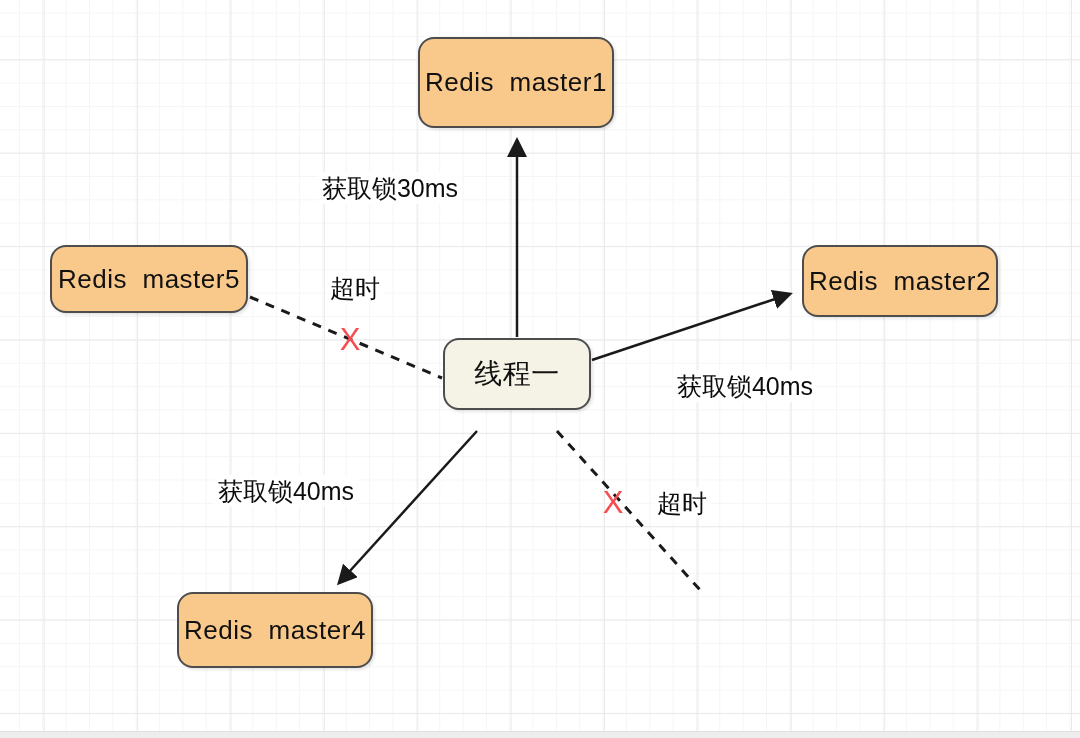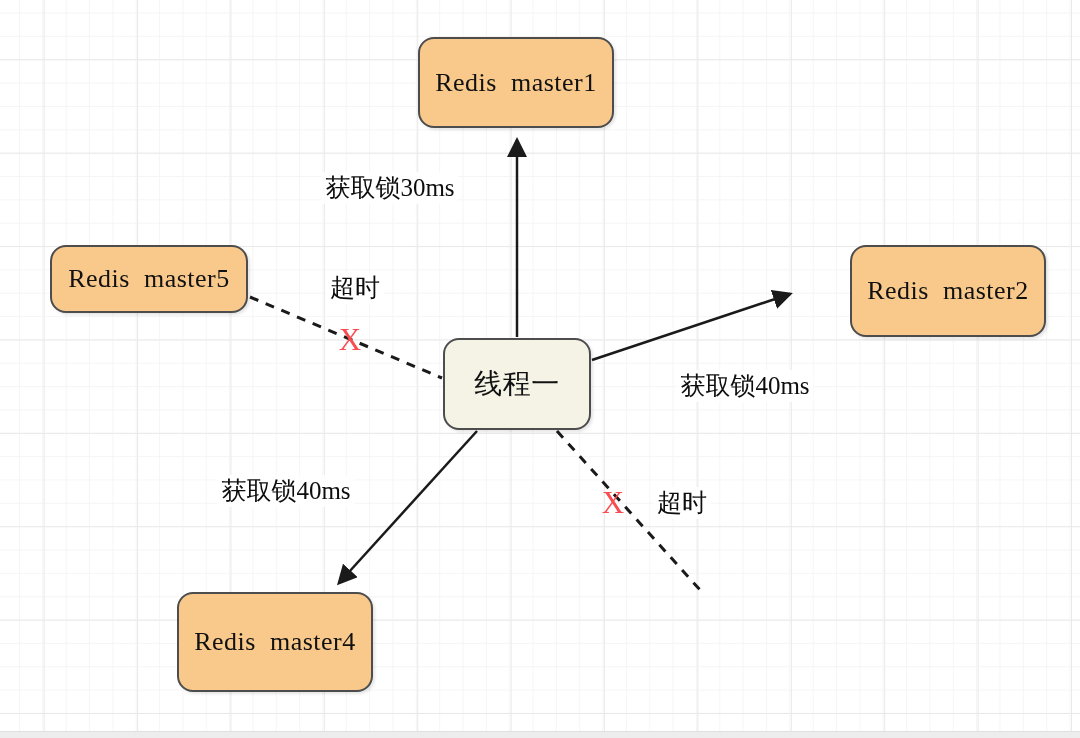--- a/index.html
+++ b/index.html
@@ -14,21 +14,20 @@
     height: 738px;
     overflow: hidden;
     background-color: #ffffff;
     background-image:
       linear-gradient(to right, #e9e9e9 1px, transparent 1px),
       linear-gradient(to bottom, #e9e9e9 1px, transparent 1px),
       linear-gradient(to right, #f5f5f5 1px, transparent 1px),
       linear-gradient(to bottom, #f5f5f5 1px, transparent 1px);
     background-size: 93.4px 93.4px, 93.4px 93.4px, 23.35px 23.35px, 23.35px 23.35px;
     background-position: 43.7px 0px, 0px 59.3px, 19px 0px, 0px 12.6px;
-    font-family: Liberation Serif, serif;
   }
   .wires {
     position: absolute;
     left: 0; top: 0;
     width: 1080px; height: 738px;
   }
   .node {
     position: absolute;
     box-sizing: border-box;
     border: 2.5px solid #4d4d4d;
@@ -97,28 +96,28 @@
     <line x1="517" y1="337" x2="517" y2="140" stroke="#1a1a1a" stroke-width="2.5" marker-end="url(#arrow)"></line>
     <line x1="592" y1="360" x2="790" y2="294" stroke="#1a1a1a" stroke-width="2.5" marker-end="url(#arrow)"></line>
     <line x1="477" y1="431" x2="339" y2="583" stroke="#1a1a1a" stroke-width="2.5" marker-end="url(#arrow)"></line>
 
     <line x1="250" y1="297" x2="442" y2="378" stroke="#1a1a1a" stroke-width="3" stroke-dasharray="9 8"></line>
     <line x1="557" y1="431" x2="701" y2="591" stroke="#1a1a1a" stroke-width="3" stroke-dasharray="9 8"></line>
   </svg>
 
   <div class="node redis" style="left:418px; top:37px; width:196px; height:91px;">Redis  master1</div>
 
-  <div class="node redis" style="left:802px; top:245px; width:196px; height:92px;margin-left:48px;">Redis  master2</div>
+  <div class="node redis" style="left:802px; top:245px; width:196px; height:72px;">Redis  master2</div>
 
 
-  <div class="node redis" style="left:177px; top:592px; width:196px; height:100px;">Redis  master4</div>
+  <div class="node redis" style="left:177px; top:592px; width:196px; height:76px;">Redis  master4</div>
 
   <div class="node redis" style="left:50px; top:245px; width:198px; height:68px;">Redis  master5</div>
 
-  <div class="node thread" style="left:443px; top:338px; width:148px; height:92px;">线程一</div>
+  <div class="node thread" style="left:443px; top:338px; width:148px; height:72px;">线程一</div>
 
   <div class="edge-label" style="left:390px; top:188px;">获取锁30ms</div>
 
   <div class="edge-label" style="left:745px; top:386px;">获取锁40ms</div>
 
   <div class="edge-label" style="left:286px; top:491px;">获取锁40ms</div>
 
   <div class="edge-label" style="left:355px; top:288px;">超时</div>
 
   <div class="edge-label" style="left:682px; top:503px;">超时</div>

